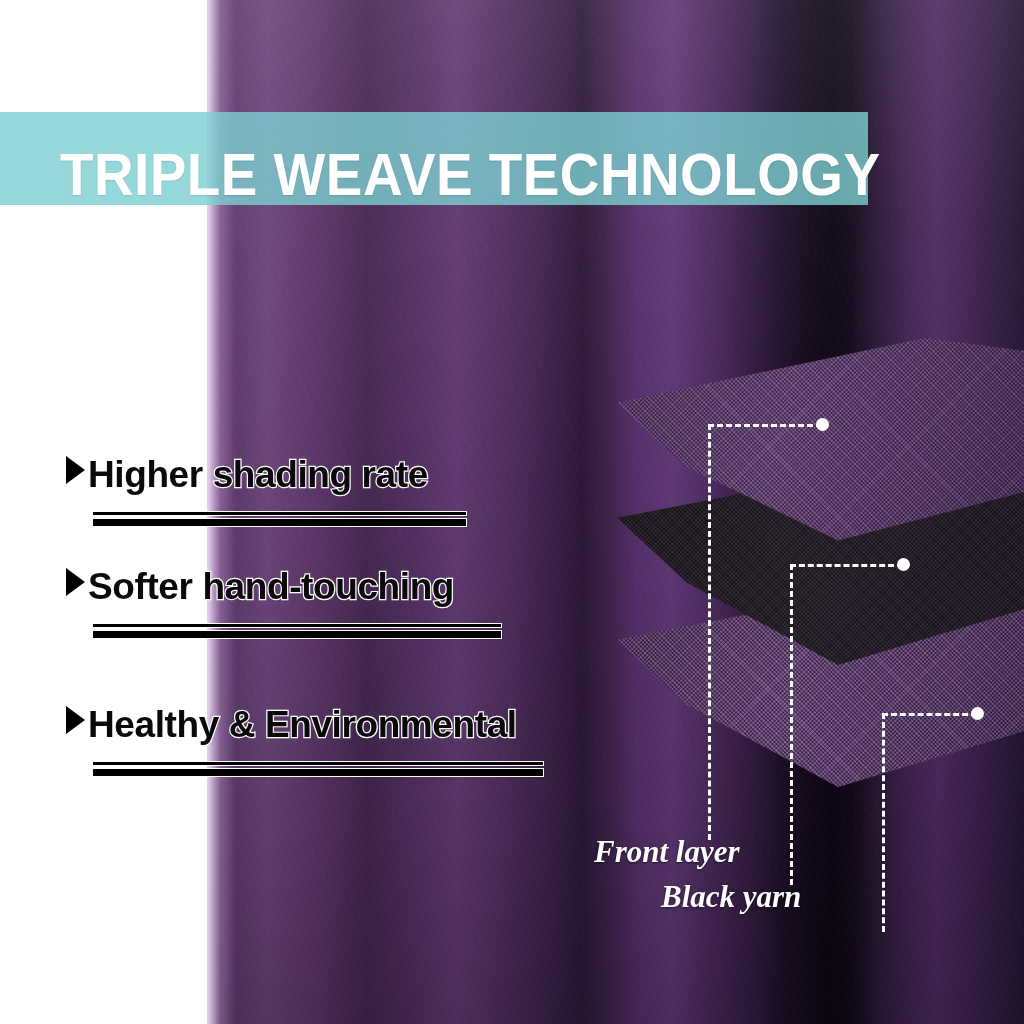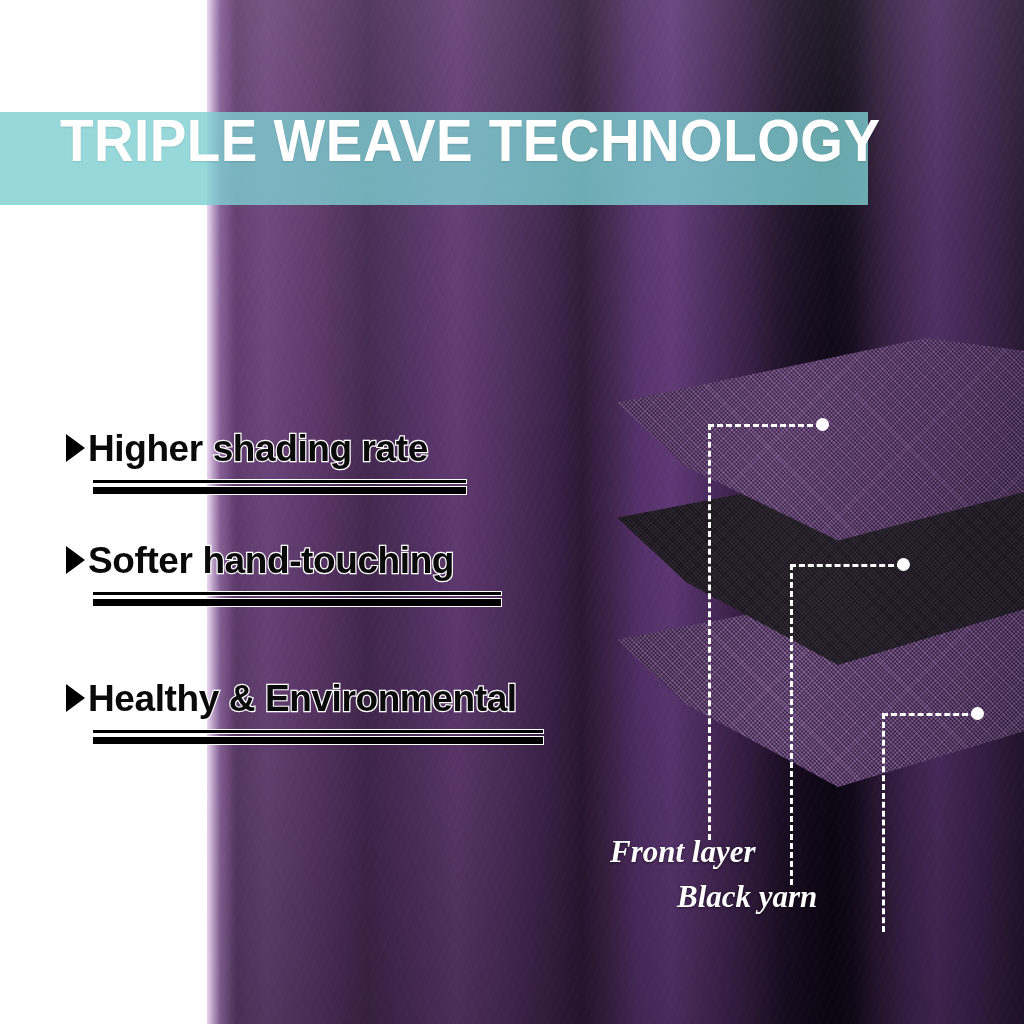--- a/index.html
+++ b/index.html
@@ -95,21 +95,21 @@
 
   
   .banner {
     position: absolute;
     left: 0;
     top: 112px;
     width: 868px;
     height: 93px;
     background: rgba(125, 208, 210, 0.80);
     display: flex;
-    align-items: flex-start;
+    align-items: flex-end;
   }
   .banner-title {
     margin-left: 60px;
     color: #ffffff;
     font-family: "Liberation Sans", sans-serif;
     font-weight: 700;
     font-size: 59px;
     letter-spacing: 0.5px;
     line-height: 1;
     white-space: nowrap;
@@ -127,22 +127,23 @@
     height: 1024px;
     pointer-events: none;
   }
   .feature {
     position: absolute;
     left: 66px;
     pointer-events: auto;
   }
   .feature-row {
     display: flex;
-    align-items: center;
+    align-items: flex-start;
     height: 48px;
+    margin-top: 32px;
   }
   .bullet-tri {
     width: 0; height: 0;
     border-top: 14px solid transparent;
     border-bottom: 14px solid transparent;
     border-left: 19px solid #000000;
     flex: 0 0 auto;
     margin-right: 3px;
     filter: drop-shadow(0 0 1.6px #ffffff) drop-shadow(0 0 1.6px #ffffff);
   }
@@ -245,21 +246,20 @@
   .clabel {
     position: absolute;
     font-family: "Liberation Serif", serif;
     font-style: italic;
     font-weight: 700;
     font-size: 31px;
     color: #ffffff;
     white-space: nowrap;
     text-shadow: 0 1px 3px rgba(0,0,0,0.55);
     pointer-events: auto;
-    margin-left: 16px;
   }
 </style>
 </head>
 <body>
 
 <div id="stage">
 
   <div class="curtain">
     <div class="curtain-texture"></div>
     <div class="curtain-sheen"></div>

